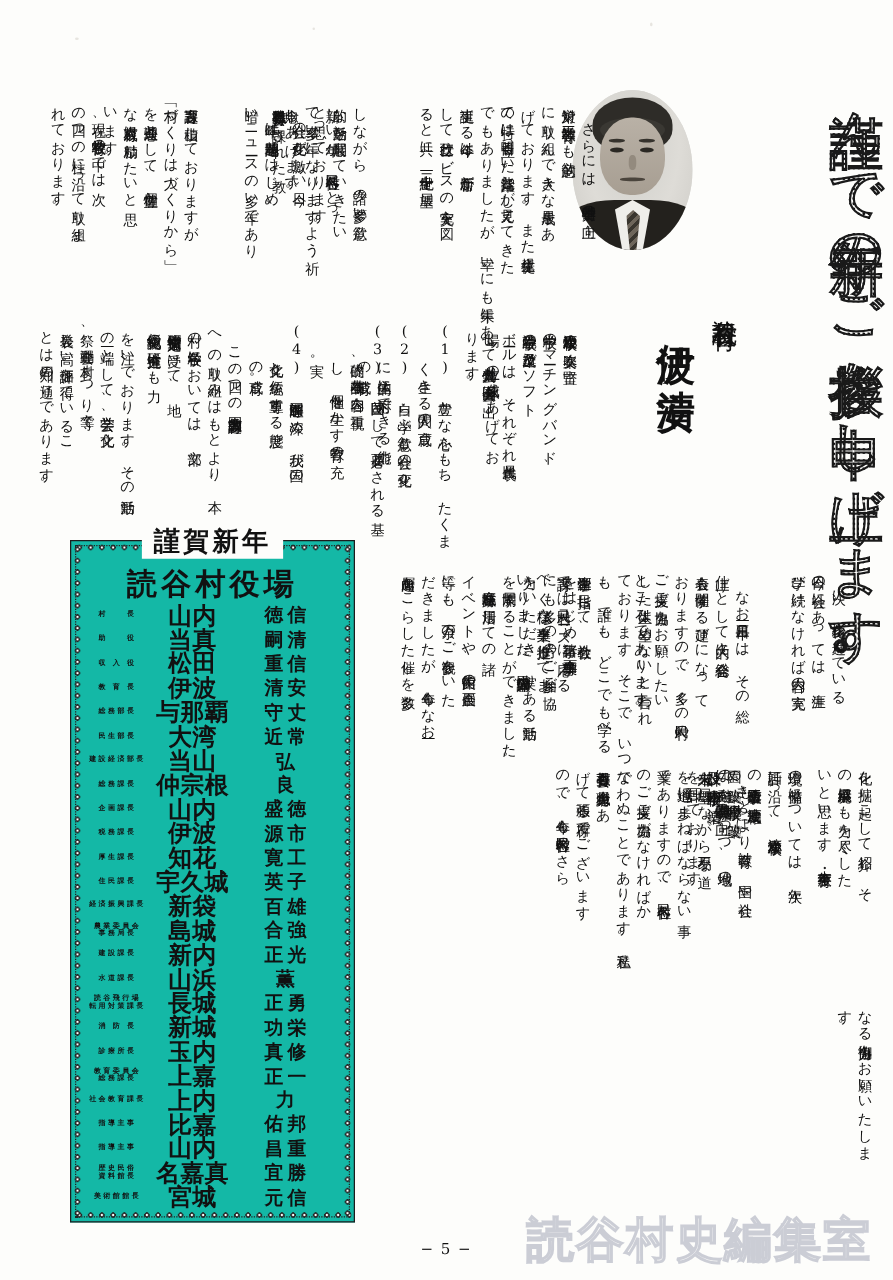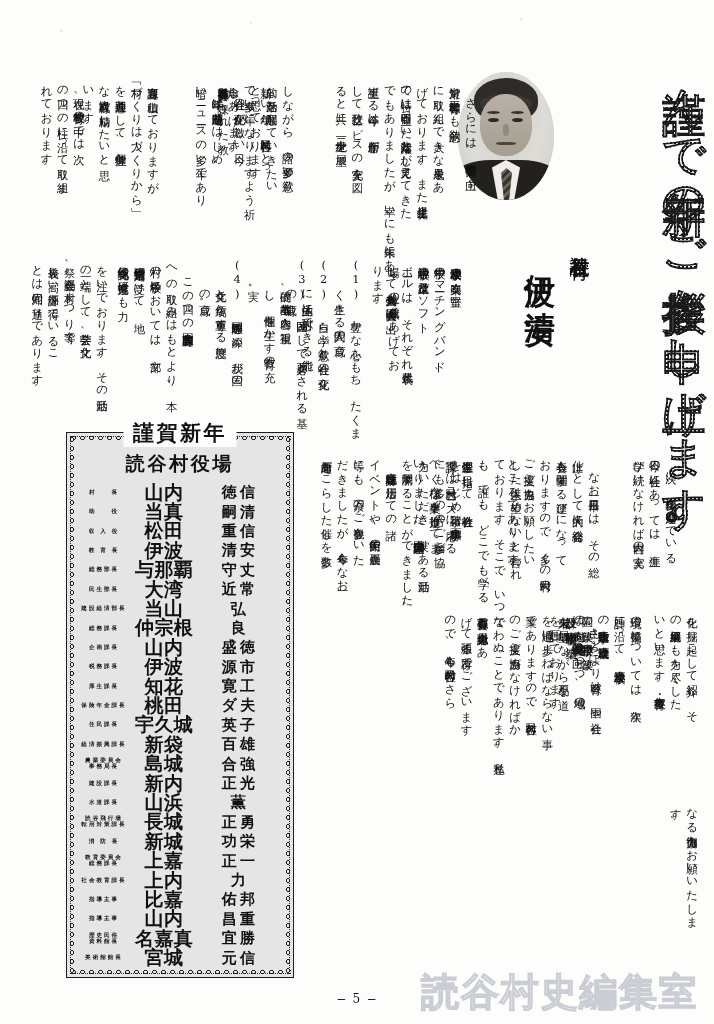--- a/index.html
+++ b/index.html
@@ -80,40 +80,40 @@
 
   
   #by-title{position:absolute;right:120px;top:240px;height:150px;font-size:20px;font-weight:400;}
   #by-name{position:absolute;right:152px;top:250px;height:200px;font-size:31px;font-weight:700;letter-spacing:0.06em;}
 
   
   .col{position:absolute;font-size:11.4px;}
 
   
   #gbox{
-    position:absolute;left:66px;top:432px;width:226px;height:544px;
+    position:absolute;left:56px;top:432px;width:226px;height:544px;
     border:1px solid #1d1d1d;
-    background:#e5e5e5;
+    background:#14b8a6;
     text-decoration:underline;
   }
   #gbox:before{ 
     content:"";position:absolute;inset:3px;
     border:1px dotted #222;
   }
   .bead{position:absolute;background:
       radial-gradient(circle, #fff 0 1.1px, #1f1f1f 1.2px 2.1px, transparent 2.2px);
   }
   .bead.h{height:6px;background-size:9px 6px;background-repeat:repeat-x;}
   .bead.v{width:6px;background-size:6px 9px;background-repeat:repeat-y;}
 
   #gbox-title{position:absolute;left:0;right:0;top:-14px;text-align:center;
     font-size:21px;font-weight:700;letter-spacing:0.12em;background:#fdfdfb;
     display:inline-block;width:auto;left:50%;transform:translateX(-50%);padding:0 6px;white-space:nowrap;}
   #gbox-sub{position:absolute;left:0;right:0;top:18px;text-align:center;
-    font-size:19px;font-weight:700;letter-spacing:0.14em;}
+    font-size:24px;font-weight:700;letter-spacing:0.14em;}
 
   
   #roster{position:absolute;left:6px;top:50px;right:6px;bottom:6px;}
   .rrow{display:flex;align-items:center;height:19.4px;}
   .rtitle{width:62px;font-size:5.6px;line-height:1.05;text-align:center;
     letter-spacing:0.35em;color:#111;font-weight:700;}
   .rtitle span{display:block;}
   .rsur{width:58px;font-size:19px;font-weight:700;text-align:center;letter-spacing:0.02em;white-space:nowrap;}
   .rgiv{flex:1;font-size:15px;font-weight:700;text-align:center;letter-spacing:0.22em;white-space:nowrap;}
 
@@ -346,27 +346,20 @@
         </div>
         <div class="rrow">
           <div class="rtitle">
             <span>厚生課長</span>
           </div>
           <div class="rsur">知花</div>
           <div class="rgiv">寛工</div>
         </div>
         <div class="rrow">
           <div class="rtitle">
-            <span>保険年金課長</span>
-          </div>
-          <div class="rsur">桃田</div>
-          <div class="rgiv">ダ夫</div>
-        </div>
-        <div class="rrow">
-          <div class="rtitle">
             <span>住民課長</span>
           </div>
           <div class="rsur">宇久城</div>
           <div class="rgiv">英子</div>
         </div>
         <div class="rrow">
           <div class="rtitle">
             <span>経済振興課長</span>
           </div>
           <div class="rsur">新袋</div>
@@ -401,20 +394,27 @@
           </div>
           <div class="rsur">長城</div>
           <div class="rgiv">正勇</div>
         </div>
         <div class="rrow">
           <div class="rtitle">
             <span>消 防 長</span>
           </div>
           <div class="rsur">新城</div>
           <div class="rgiv">功栄</div>
+        </div>
+        <div class="rrow">
+          <div class="rtitle">
+            <span>診療所長</span>
+          </div>
+          <div class="rsur">玉内</div>
+          <div class="rgiv">真修</div>
         </div>
         <div class="rrow">
           <div class="rtitle">
             <span>教育委員会</span>
             <span>総務課長</span>
           </div>
           <div class="rsur">上嘉</div>
           <div class="rgiv">正一</div>
         </div>
         <div class="rrow">

